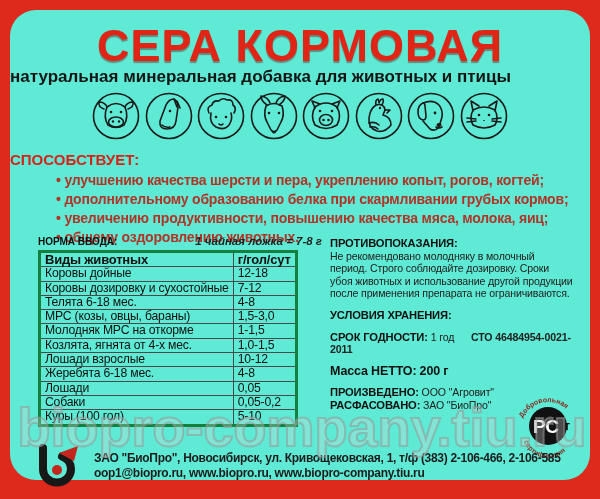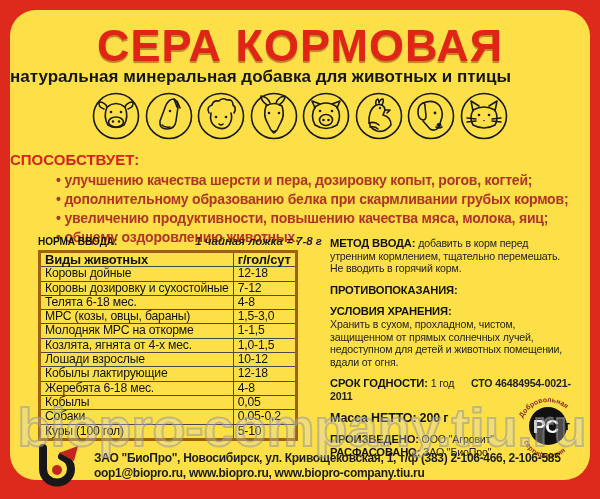--- a/index.html
+++ b/index.html
@@ -1,18 +1,18 @@
 <!DOCTYPE html>
 <html><head>
 <meta charset="utf-8">
 <style>
   html,body{margin:0;padding:0;}
   .page{position:relative;width:600px;height:499px;background:#dd2a1c;overflow:hidden;
         font-family:"Liberation Sans","DejaVu Sans",sans-serif;color:#111;}
-  .label{position:absolute;left:10px;top:10px;width:580px;height:470px;background:#fde047;
+  .label{position:absolute;left:10px;top:10px;width:580px;height:470px;background:#5eead4;
          border-radius:26px;}
   .title{position:absolute;top:10px;left:0;width:100%;text-align:center;
          font-size:45px;font-weight:800;letter-spacing:1px;color:#e02517;
          text-shadow:0 2px 1px rgba(110,15,8,.45);white-space:nowrap;}
   .subtitle{position:absolute;top:57px;left:0;width:100%;
             font-size:17px;font-weight:bold;color:#151515;white-space:nowrap;}
   .icons{position:absolute;top:81px;left:0;width:100%;text-align:center;white-space:nowrap;}
   .ic{display:inline-block;width:50px;height:50px;margin:0 -1px;vertical-align:top;}
   .ic svg{width:50px;height:50px;}
   .ic path,.ic circle,.ic ellipse,.ic polyline{stroke:#1a1a1a;fill:none;
@@ -21,21 +21,21 @@
   .benefits{position:absolute;top:141px;left:0;width:100%;}
   .b-head{text-align:left;font-size:15px;font-weight:bold;color:#d6231a;}
   .b-list{margin:3px 0 0 46px;padding:0;list-style:none;}
   .b-list li{font-size:14px;font-weight:bold;color:#b23327;line-height:19px;
              letter-spacing:-.2px;white-space:nowrap;}
   .b-list li::before{content:"• ";}
   .leftcol{position:absolute;left:28px;top:225px;width:284px;}
   .norma-row{display:flex;justify-content:space-between;align-items:baseline;margin-bottom:3px;}
   .norma-label{font-size:10px;font-weight:bold;}
   .norma-note{font-size:11.5px;font-weight:bold;font-style:italic;color:#222;}
-  table.dose{border-collapse:collapse;width:246px;border:3px solid #a16207;}
+  table.dose{border-collapse:collapse;width:246px;border:3px solid #15803d;}
   table.dose td{border:1px solid #4a4a4a;font-size:12.2px;line-height:13.3px;
                 padding:0 4px;letter-spacing:-.2px;white-space:nowrap;}
   table.dose tr.hd td{font-weight:bold;font-size:13px;}
   table.dose td.val{width:72px;}
   .rightcol{position:absolute;left:320px;top:227px;width:244px;font-size:10.6px;
             line-height:12.6px;letter-spacing:-.15px;color:#222;}
   .rightcol b{font-size:11.2px;color:#111;}
   .rightcol .blk{margin-bottom:9px;}
   .sto{font-weight:bold;margin-left:14px;}
   .netto{font-size:12px;}
@@ -129,21 +129,21 @@
             <circle class="dot" cx="20" cy="24" r="1.3"></circle>
             <circle class="dot" cx="30" cy="24" r="1.3"></circle>
             <path class="dot" d="M24,29 l2,0 -1,1.5 z"></path>
             <path d="M8,27 l9,1 M8,31 l9,-1 M42,27 l-9,1 M42,31 l-9,-1"></path>
           </svg></span>
     </div>
 
     <div class="benefits">
       <div class="b-head">СПОСОБСТВУЕТ:</div>
       <ul class="b-list">
-        <li>улучшению качества шерсти и пера, дозировку копыт, рогов, когтей;</li>
+        <li>улучшению качества шерсти и пера, укреплению копыт, рогов, когтей;</li>
         <li>дополнительному образованию белка при скармливании грубых кормов;</li>
         <li>увеличению продуктивности,  повышению качества мяса, молока, яиц;</li>
         <li>общему оздоровлению животных.</li>
       </ul>
     </div>
 
     <div class="leftcol">
       <div class="norma-row">
         <span class="norma-label">НОРМА ВВОДА:</span>
         <span class="norma-note">1 чайная ложка = 7-8 г</span>
@@ -176,55 +176,46 @@
             </tr>
         <tr>
               <td>Козлята, ягнята от 4-х мес.</td>
               <td class="val">1,0-1,5</td>
             </tr>
         <tr>
               <td>Лошади взрослые</td>
               <td class="val">10-12</td>
             </tr>
         <tr>
-              <td>Кобылы лактирующие</td>
-              <td class="val">12-18</td>
-            </tr>
-        <tr>
               <td>Жеребята 6-18 мес.</td>
               <td class="val">4-8</td>
             </tr>
         <tr>
-              <td>Кобылы</td>
+              <td>Лошади</td>
               <td class="val">0,05</td>
             </tr>
         <tr>
               <td>Собаки</td>
               <td class="val">0,05-0,2</td>
             </tr>
         <tr>
               <td>Куры (100 гол)</td>
               <td class="val">5-10</td>
             </tr>
       </tbody>
         </table>
     </div>
 
     <div class="rightcol">
       <div class="blk">
-        <b>МЕТОД ВВОДА:</b>
-        <span>добавить в корм перед утренним кормлением, тщательно перемешать.</span><br>
-        <span>Не вводить в горячий корм.</span>
-      </div>
-      <div class="blk">
         <b>ПРОТИВОПОКАЗАНИЯ:</b><br>
+        <span>Не рекомендовано молодняку в молочный период. Строго соблюдайте дозировку. Сроки убоя животных и использование другой продукции после применения препарата не ограничиваются.</span>
       </div>
       <div class="blk">
         <b>УСЛОВИЯ ХРАНЕНИЯ:</b><br>
-        <span>Хранить в сухом, прохладном, чистом, защищенном от прямых солнечных лучей, недоступном для детей и животных помещении, вдали от огня.</span>
       </div>
       <div class="blk">
         <b>СРОК ГОДНОСТИ:</b>
         <span>1 год</span>
         <span class="sto">СТО 46484954-0021-2011</span>
       </div>
       <div class="blk netto">
         <b>Масса НЕТТО:</b>
         <b>200 г</b>
       </div>

